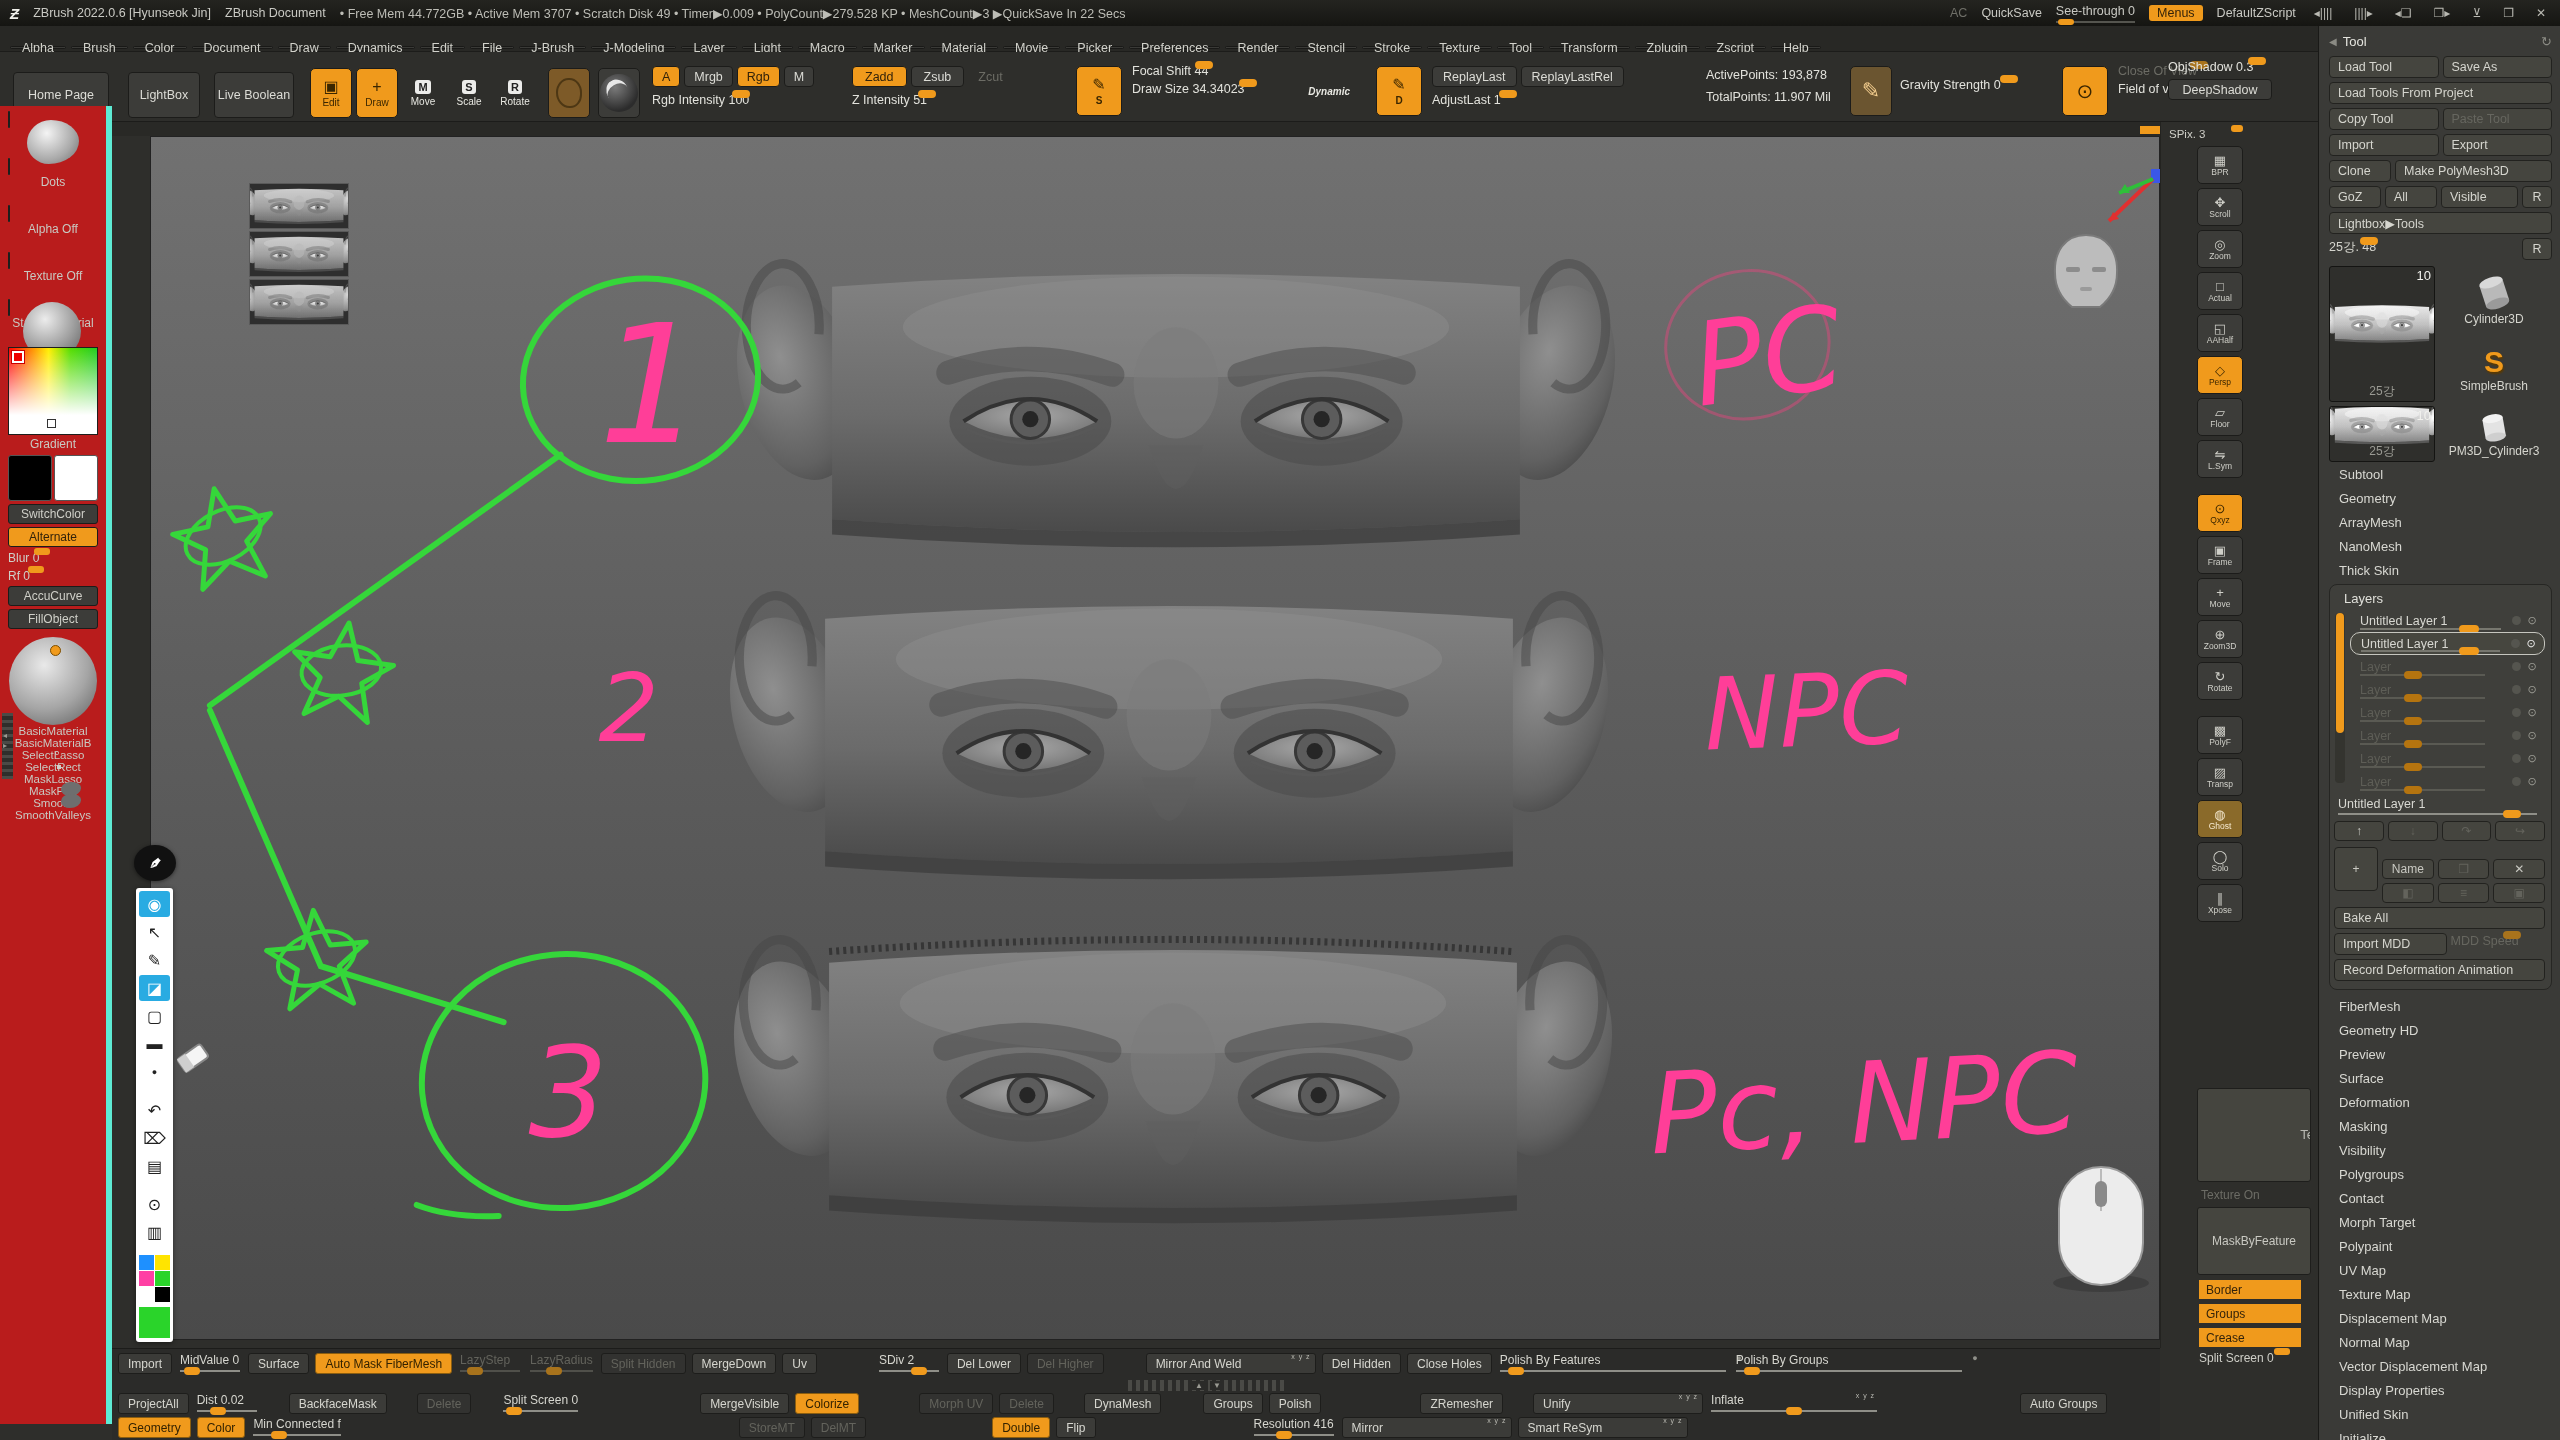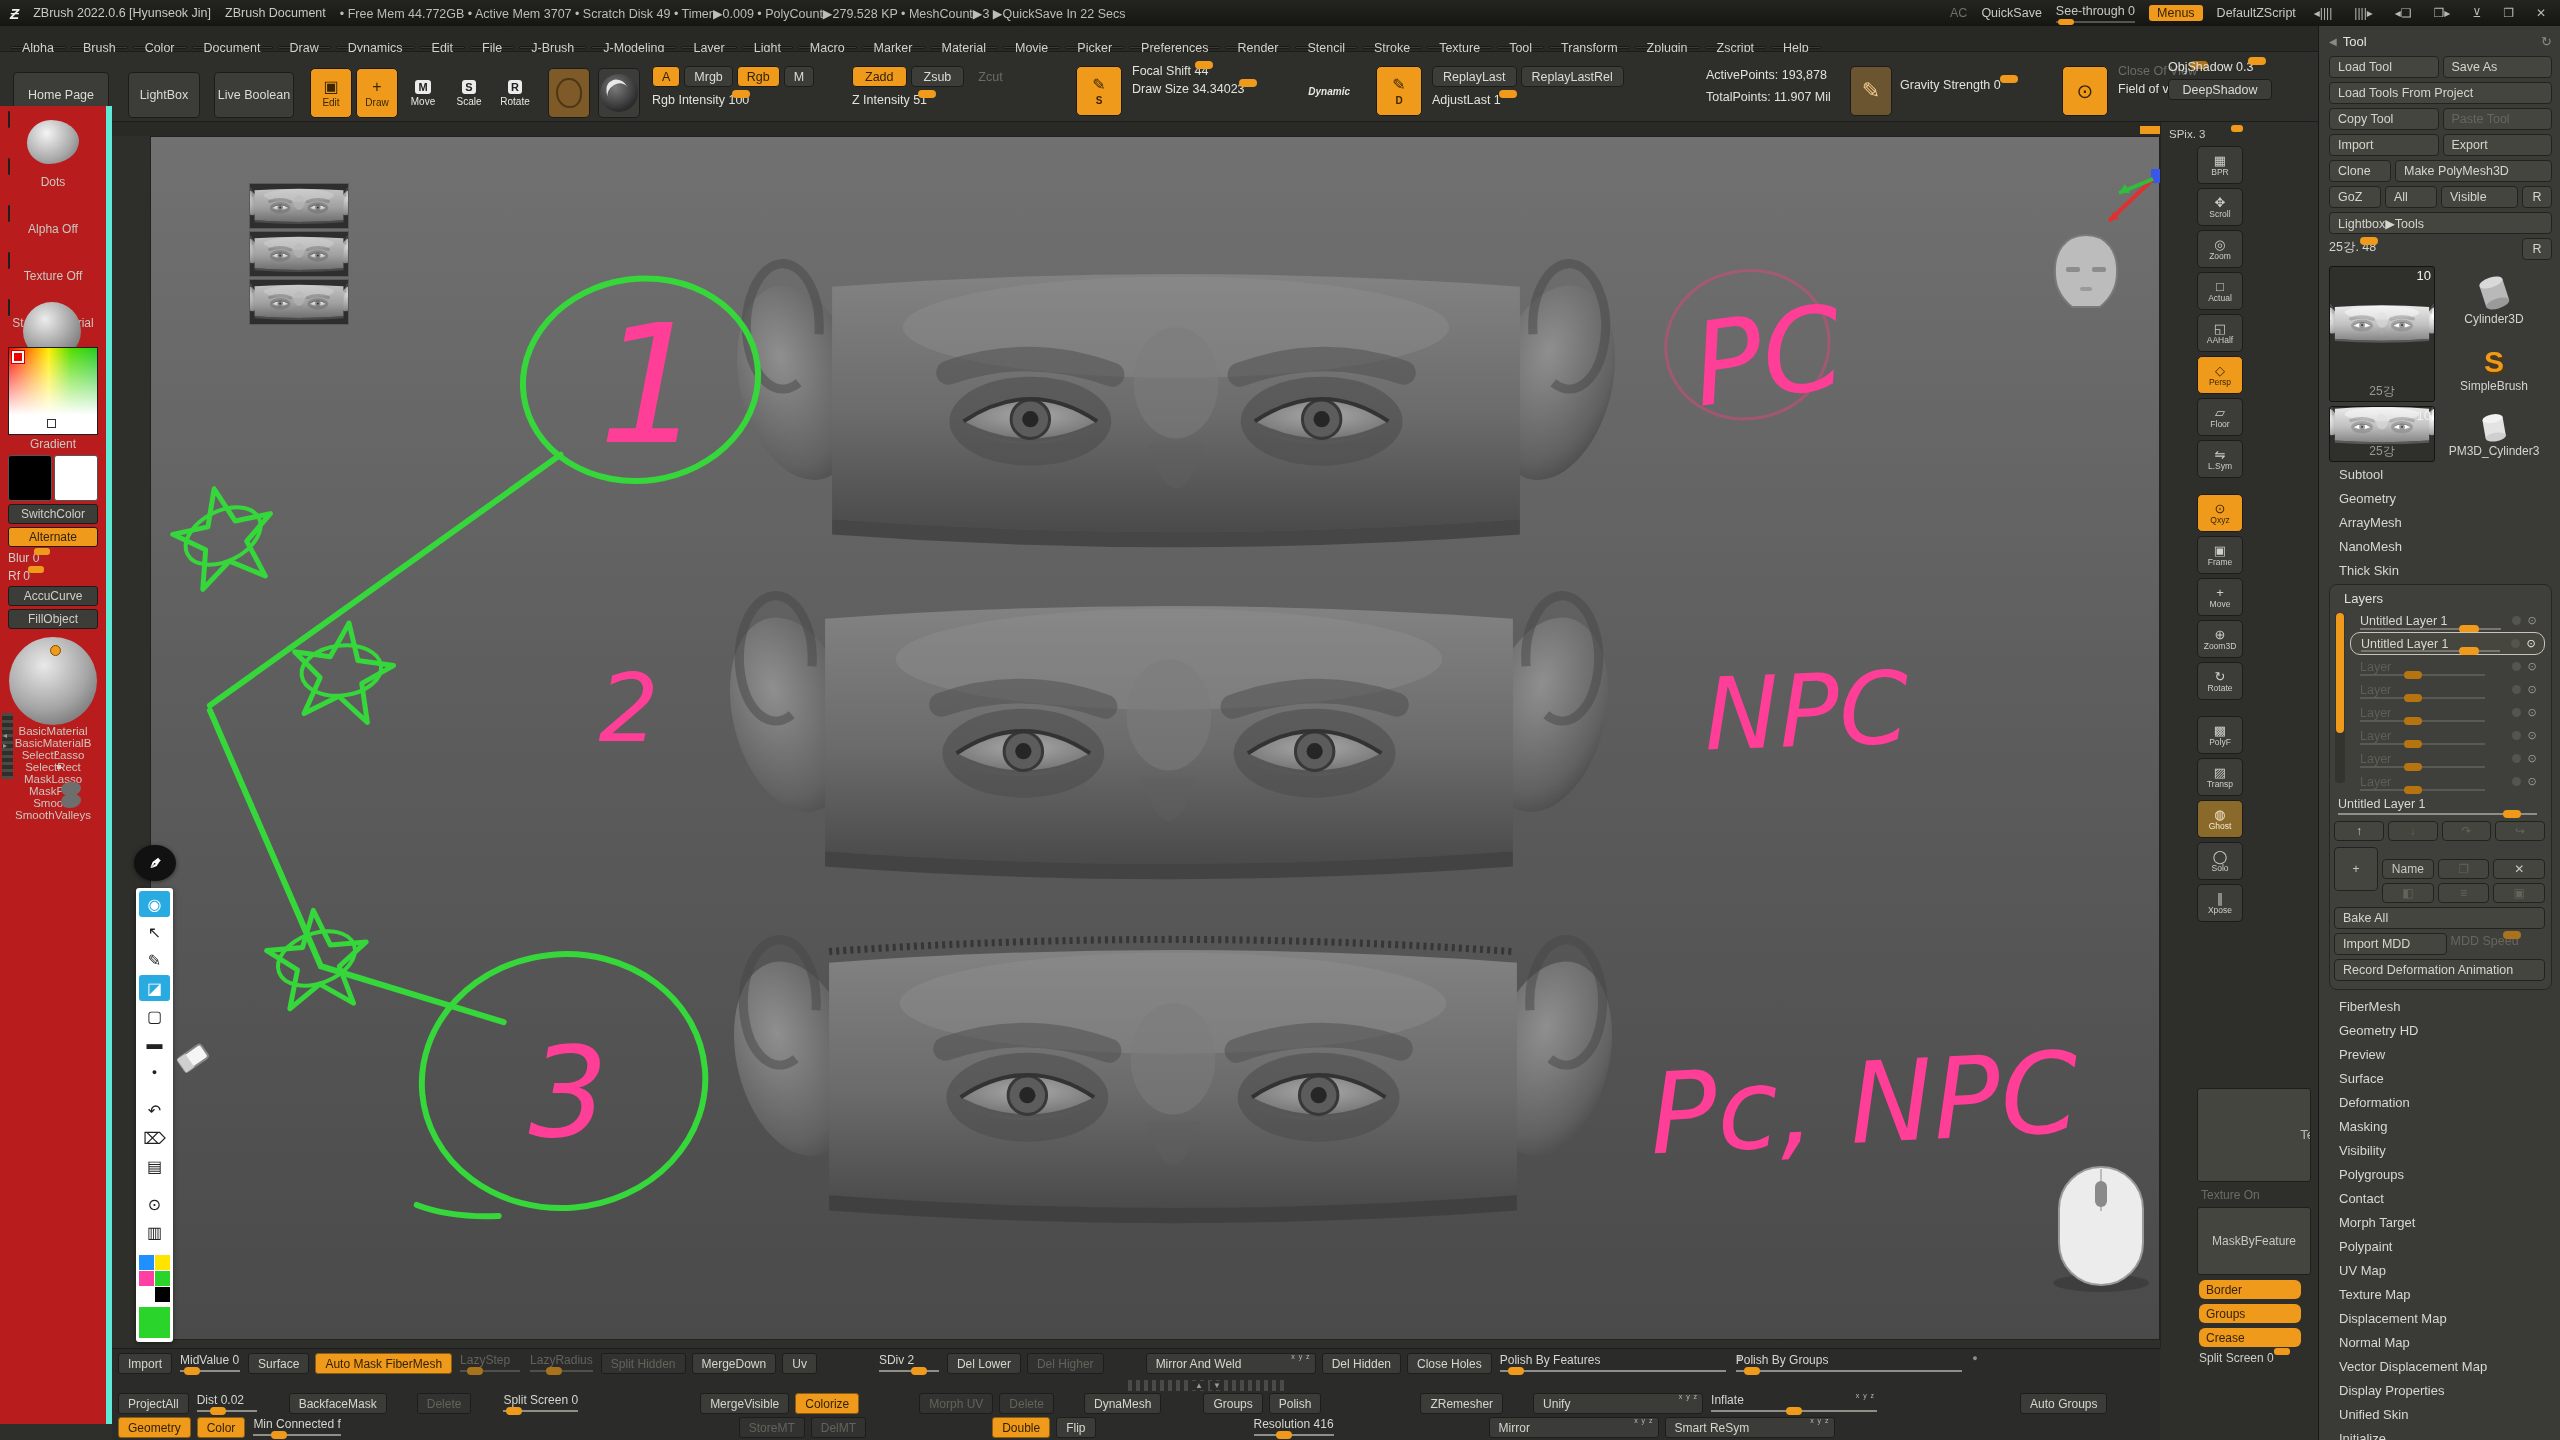--- a/index.html
+++ b/index.html
@@ -99,21 +99,21 @@
   .rsb{width:46px;height:38px;background:#3c3c39;border:1px solid #1c1c1a;border-radius:5px;display:flex;flex-direction:column;align-items:center;justify-content:center;color:#cfcfc8;cursor:pointer}
   .rsb .g{font-size:13px;line-height:13px}
   .rsb .l{font-size:8.5px;line-height:10px;white-space:nowrap}
   .rsb.on{background:#f09a1c;color:#3a2600}
   .rsb.on2{background:#8a6a2a;color:#f5e9cf}
   .rsb.gap{margin-top:12px}
   .texbox{position:absolute;left:36px;top:966px;width:114px;height:94px;background:#45453f;border:1px solid #1e1e1c;border-radius:3px;overflow:hidden}
   .texbox span{position:absolute;right:-4px;top:38px;font-size:13px;color:#b9b9b2}
   .texon{position:absolute;left:40px;top:1066px;font-size:12px;color:#6c6c65}
   .maskbox{position:absolute;left:36px;top:1085px;width:114px;height:68px;background:#45453f;border:1px solid #1e1e1c;border-radius:3px;display:flex;align-items:center;justify-content:center;font-size:12px;color:#c9c9c2}
-  .or-btn{position:absolute;left:38px;width:102px;height:19px;background:#f09a1c;border-radius:6px;display:flex;align-items:center;padding-left:7px;font-size:12px;color:#33230a}
+  .or-btn{position:absolute;left:38px;width:102px;height:19px;background:#f09a1c;border-radius:0;display:flex;align-items:center;padding-left:7px;font-size:12px;color:#33230a}
   .rsl{position:absolute;left:38px;top:1229px;width:104px;font-size:12px;color:#cfcfc8}
   .rsl .trk{height:2px;background:#8f8f88;margin-top:2px;position:relative}
   .rsl .kb{position:absolute;top:-3px;left:0;width:16px;height:7px;border-radius:3px;background:#f09a1c}
   
   #toolpanel{left:2318px;top:26px;width:242px;height:1414px;background:#3a3a37;border-left:1px solid #191917;padding:4px 8px 0 10px;overflow:hidden}
   #tp-head{display:flex;align-items:center;height:22px;font-size:13px;color:#e4e4de}
   #tp-head .coll{color:#8a8a83;margin-right:6px;font-size:10px}
   #tp-head .ref{margin-left:auto;color:#8a8a83;font-size:13px}
   .trow{display:flex;gap:4px;margin-top:4px}
   .tbtn{flex:1;height:22px;background:#45453f;border:1px solid #22221f;border-radius:4px;display:flex;align-items:center;padding:0 8px;font-size:12.5px;color:#d5d5ce;white-space:nowrap}
@@ -159,21 +159,21 @@
   .bbtn.sld{background:none;border:none;padding:0 2px;display:block;height:auto}
   .bbtn.sld .trk{display:block}
   .bbtn .trk{display:none;position:relative;height:2px;background:#8f8f88;margin-top:3px;min-width:60px}
   .bbtn.sld.dim{color:#63635c}.bbtn.sld.dim .trk{background:#50504a}
   .bbtn .kb{position:absolute;top:-3px;left:calc(var(--k,.5)*(100% - 16px));width:16px;height:8px;border-radius:4px;background:#f09a1c}
   .bbtn.sld.dim .kb{background:#a8731c}
   .bbtn.xyz::after{content:"x y z";position:absolute;right:4px;top:-1px;font-size:7px;letter-spacing:1px;color:#b9b9b2}
   .bbtn.dot::before{content:"●";position:absolute;right:-14px;top:0;font-size:9px;color:#8f8f88}
   .wide{min-width:170px;justify-content:flex-start}
   .wide2{min-width:230px}
-  .g1{margin-left:24px}.g2{margin-left:36px}.g3{margin-left:54px}.g4{margin-left:93px}.g5{margin-left:114px}.g6{margin-left:120px}.g7{margin-left:135px}.g8{margin-left:147px}.g9{margin-left:150px}.gA{margin-left:390px}
+  .g1{margin-left:24px}.g2{margin-left:36px}.g3{margin-left:54px}.g4{margin-left:93px}.g5{margin-left:114px}.g6{margin-left:120px}.g7{margin-left:135px}.g8{}.g9{margin-left:150px}.gA{margin-left:390px}
   #sdivstrip{position:absolute;left:1016px;top:31px;width:160px;height:11px;background:repeating-linear-gradient(90deg,#4a4a46 0 4px,#2b2b29 4px 8px);display:flex;align-items:center;justify-content:center;gap:4px;font-size:8px;color:#9a9a93}
   #sdivstrip i{font-style:normal;background:#2b2b29;padding:0 3px}
   
   .edgemarks{left:2px;top:713px;width:11px;height:66px;background:repeating-linear-gradient(0deg,#4a4a46 0 3px,#2e2e2b 3px 7px);z-index:5}
   .edgemarks::after{content:"◂\A▸";white-space:pre;position:absolute;left:1px;top:18px;font-size:8px;color:#9a9a93;line-height:10px}
   text.pink{fill:#ff3e98;font-family:"DejaVu Sans",sans-serif;font-style:italic}
 </style>
 </head>
 <body>
 

